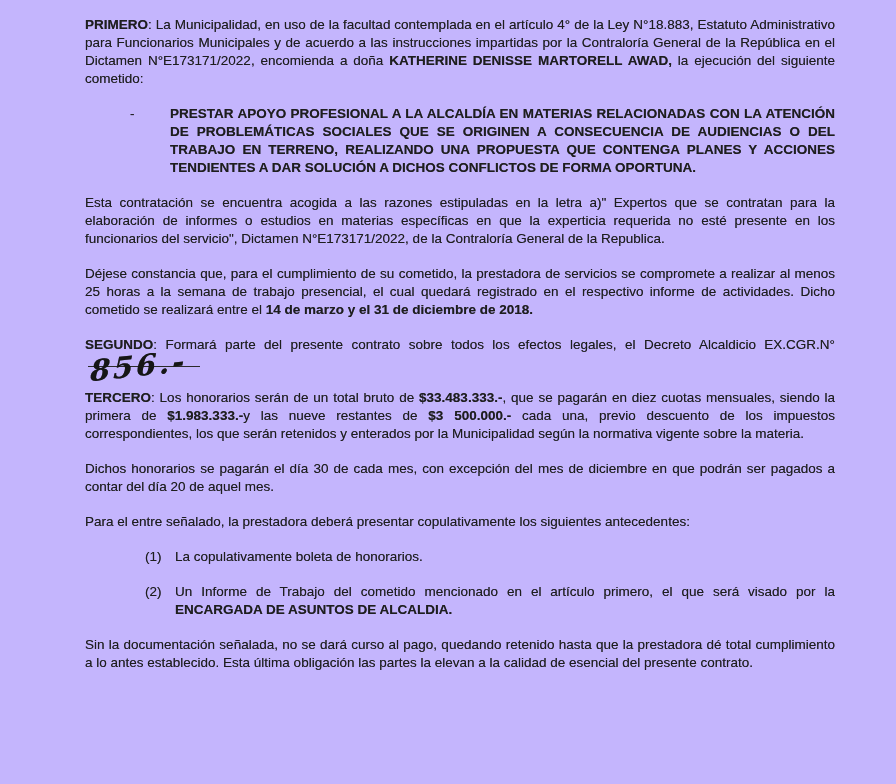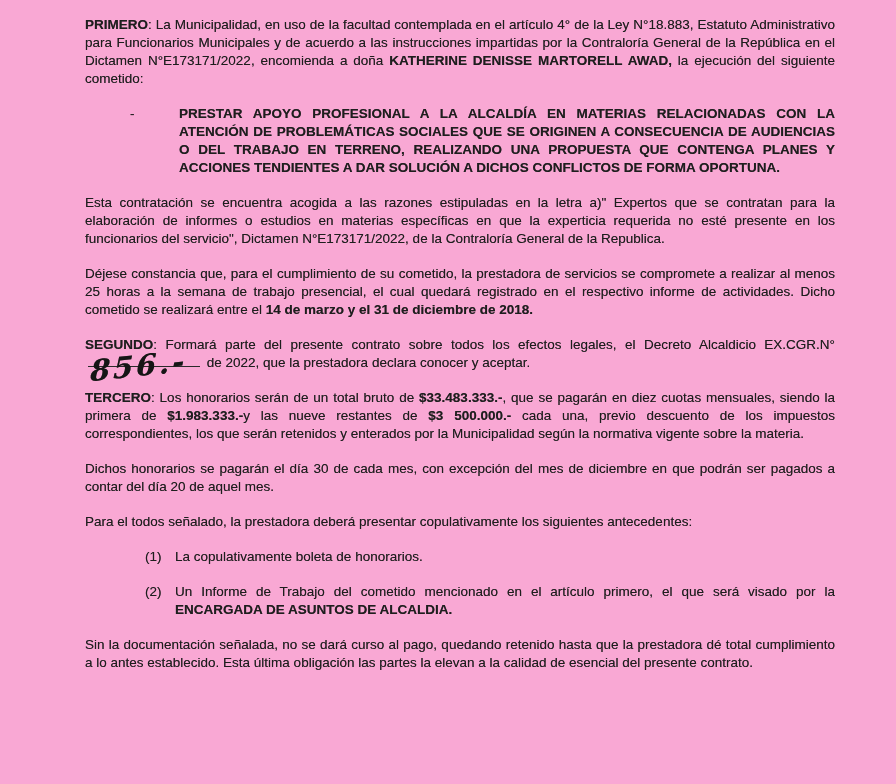--- a/index.html
+++ b/index.html
@@ -7,39 +7,39 @@
     width:896px; height:784px; overflow:hidden;
     background:#fefefe;
     font-family:"Liberation Sans","DejaVu Sans",sans-serif;
     color:#1e1e1e;
     -webkit-font-smoothing:antialiased;
   }
   .page {
     box-sizing:border-box;
     width:896px; height:784px;
     padding:16px 61px 0 85px;
-    background:#f9a8d4;
+    background:#c4b5fd;
   }
   .para {
     font-size:13.5px;
     line-height:18px;
     text-align:justify;
     margin:0 0 17px 0;
     text-shadow:0 0 0.4px rgba(20,20,20,0.55);
   }
   .para:last-child { margin-bottom:8px; }
   .b { font-weight:bold; }
   .bullet, .numbered { display:flex; }
   .bullet   { margin-left:45px; }
   .numbered { margin-left:60px; }
   .marker { flex:0 0 auto; }
   .bullet   .marker { width:40px; }
   .numbered .marker { width:30px; }
   .li-body { flex:1 1 auto; text-align:justify; }
-  .bullet .li-body { font-weight:bold;margin-left:9px; }
+  .bullet .li-body { font-weight:bold; }
   .blank-line {
     display:inline-block;
     width:112px; height:12px;
     border-bottom:1.5px solid #2a2a2a;
     position:relative;
     vertical-align:baseline;
     margin:0 3px;
   }
   .handwritten {
     position:absolute;
@@ -60,24 +60,24 @@
 
 <div class="page">
   <div>
       <div class="para"><span class="b">PRIMERO</span><span>: La Municipalidad, en uso de la facultad contemplada en el artículo 4° de la Ley N°18.883, Estatuto Administrativo para Funcionarios Municipales y de acuerdo a las instrucciones impartidas por la Contraloría General de la República en el Dictamen N°E173171/2022, encomienda a doña </span><span class="b">KATHERINE DENISSE MARTORELL AWAD,</span><span> la ejecución del siguiente cometido:</span></div>
       <div class="para bullet">
         <span class="marker">-</span>
         <span class="li-body"><span class="b">PRESTAR APOYO PROFESIONAL A LA ALCALDÍA EN MATERIAS RELACIONADAS CON LA ATENCIÓN DE PROBLEMÁTICAS SOCIALES QUE SE ORIGINEN A CONSECUENCIA DE AUDIENCIAS O DEL TRABAJO EN TERRENO, REALIZANDO UNA PROPUESTA QUE CONTENGA PLANES Y ACCIONES TENDIENTES A DAR SOLUCIÓN A DICHOS CONFLICTOS DE FORMA OPORTUNA.</span></span>
       </div>
       <div class="para"><span>Esta contratación se encuentra acogida a las razones estipuladas en la letra a)" Expertos que se contratan para la elaboración de informes o estudios en materias específicas en que la experticia requerida no esté presente en los funcionarios del servicio", Dictamen N°E173171/2022, de la Contraloría General de la Republica.</span></div>
       <div class="para"><span>Déjese constancia que, para el cumplimiento de su cometido, la prestadora de servicios se compromete a realizar al menos 25 horas a la semana de trabajo presencial, el cual quedará registrado en el respectivo informe de actividades. Dicho cometido se realizará entre el </span><span class="b">14 de marzo y el 31 de diciembre de 2018.</span></div>
-      <div class="para"><span class="b">SEGUNDO</span><span>: Formará parte del presente contrato sobre todos los efectos legales, el Decreto Alcaldicio EX.CGR.N°</span><span class="blank-line"><span class="handwritten">856.-</span></span><span> de 2022, que la prestadora declara conocer y aceptar.</span></div>
+      <div class="para"><span class="b">SEGUNDO</span><span>: Formará parte del presente contrato sobre todos los efectos legales, el Decreto Alcaldicio EX.CGR.N°</span><span class="blank-line"><span class="handwritten">856.-</span></span></div>
       <div class="para"><span class="b">TERCERO</span><span>: Los honorarios serán de un total bruto de </span><span class="b">$33.483.333.-</span><span>, que se pagarán en diez cuotas mensuales, siendo la primera de </span><span class="b">$1.983.333.-</span><span>y las nueve restantes de </span><span class="b">$3 500.000.-</span><span> cada una, previo descuento de los impuestos correspondientes, los que serán retenidos y enterados por la Municipalidad según la normativa vigente sobre la materia.</span></div>
       <div class="para"><span>Dichos honorarios se pagarán el día 30 de cada mes, con excepción del mes de diciembre en que podrán ser pagados a contar del día 20 de aquel mes.</span></div>
-      <div class="para"><span>Para el todos señalado, la prestadora deberá presentar copulativamente los siguientes antecedentes:</span></div>
+      <div class="para"><span>Para el entre señalado, la prestadora deberá presentar copulativamente los siguientes antecedentes:</span></div>
       <div class="para numbered">
         <span class="marker">(1)</span>
         <span class="li-body"><span>La copulativamente boleta de honorarios.</span></span>
       </div>
       <div class="para numbered">
         <span class="marker">(2)</span>
         <span class="li-body"><span>Un Informe de Trabajo del cometido mencionado en el artículo primero, el que será visado por la </span><span class="b">ENCARGADA DE ASUNTOS DE ALCALDIA.</span></span>
       </div>
       <div class="para"><span>Sin la documentación señalada, no se dará curso al pago, quedando retenido hasta que la prestadora dé total cumplimiento a lo antes establecido.  Esta última obligación las partes la elevan a la calidad de esencial del presente contrato.</span></div>
     </div>

